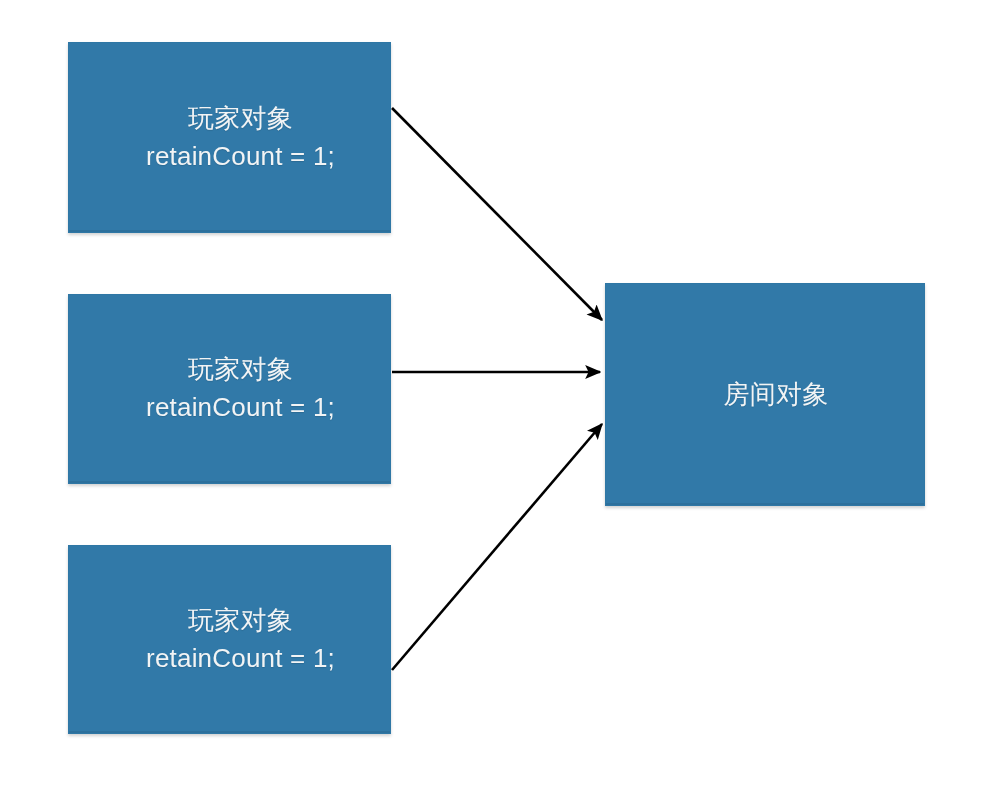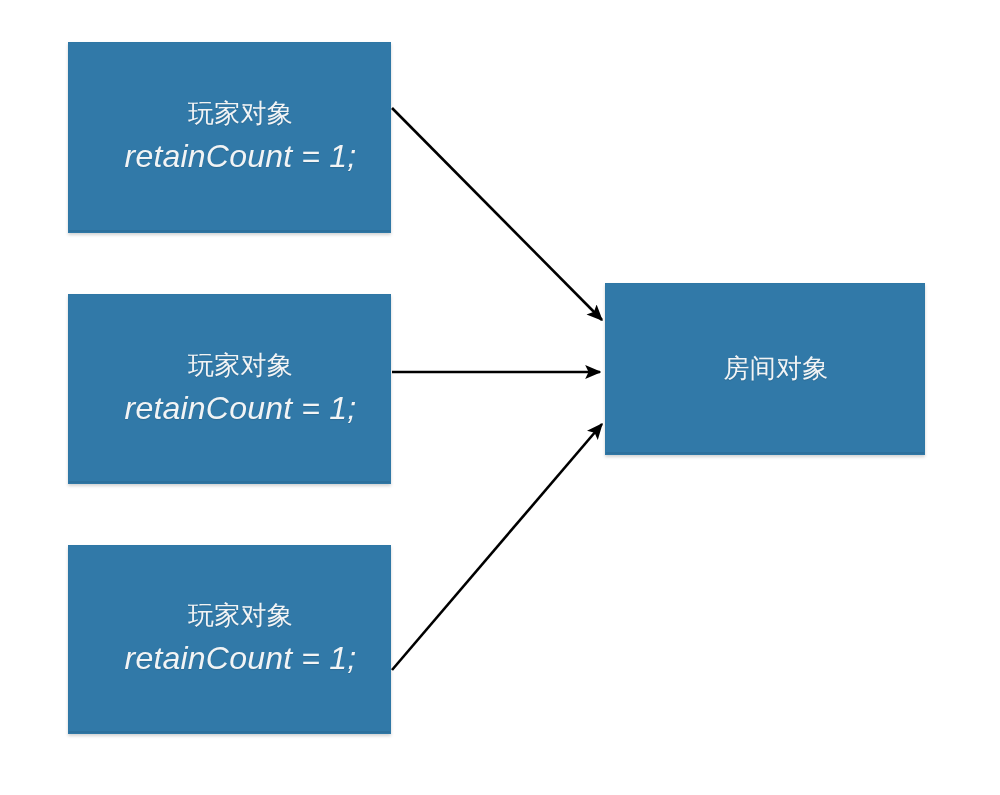--- a/index.html
+++ b/index.html
@@ -49,29 +49,28 @@
     padding-right: 4px;
     white-space: nowrap;
   }
   .node-text .line-cn {
     display: block;
     font-size: 26px;
     font-weight: 400;
   }
   .node-text .line-code {
     display: block;
-    font-size: 32px;
+    font-size: 26px;
     font-weight: 400;
-    font-style: italic;
   }
   
   #player-box-1 { left: 68px;  top: 42px;  width: 323px; height: 191px; }
   #player-box-2 { left: 68px;  top: 294px; width: 323px; height: 190px; }
   #player-box-3 { left: 68px;  top: 545px; width: 323px; height: 189px; }
-  #room-box     { left: 605px; top: 283px; width: 320px; height: 172px; justify-content: center; }
+  #room-box     { left: 605px; top: 283px; width: 320px; height: 223px; justify-content: center; }
 </style>
 </head>
 <body>
 
 <div id="canvas">
 
   <svg id="arrow-layer" viewBox="0 0 1000 795" width="1000" height="795" xmlns="http://www.w3.org/2000/svg">
     <defs>
       <marker id="arrowhead" viewBox="0 0 10 10" refX="9.2" refY="5" markerWidth="6.2" markerHeight="6.2" orient="auto-start-reverse" markerUnits="strokeWidth">
         <path d="M 0 0.6 L 10 5 L 0 9.4 L 2.1 5 Z" fill="#000000"></path>

